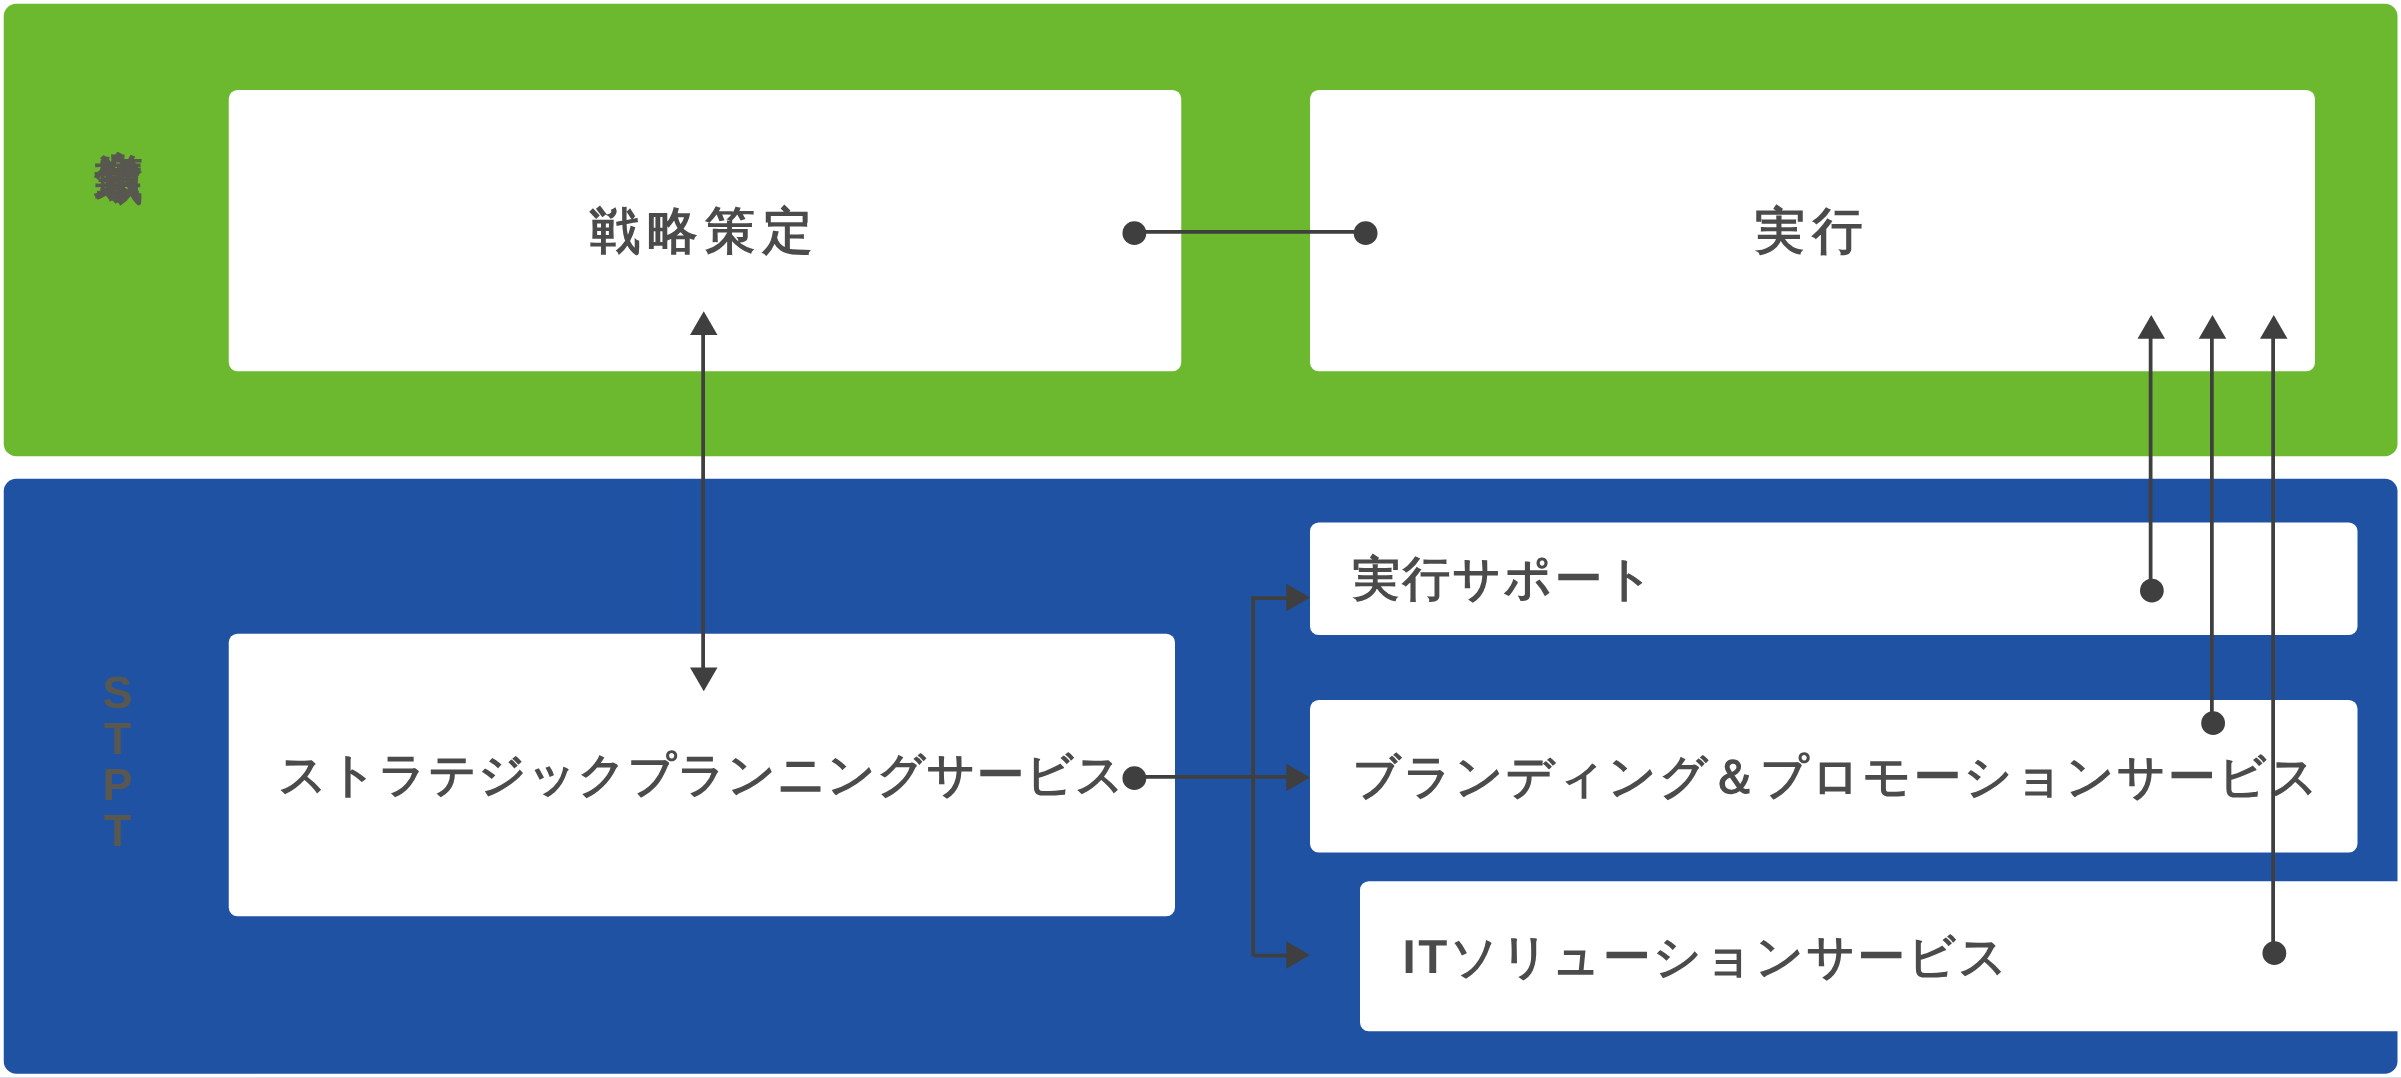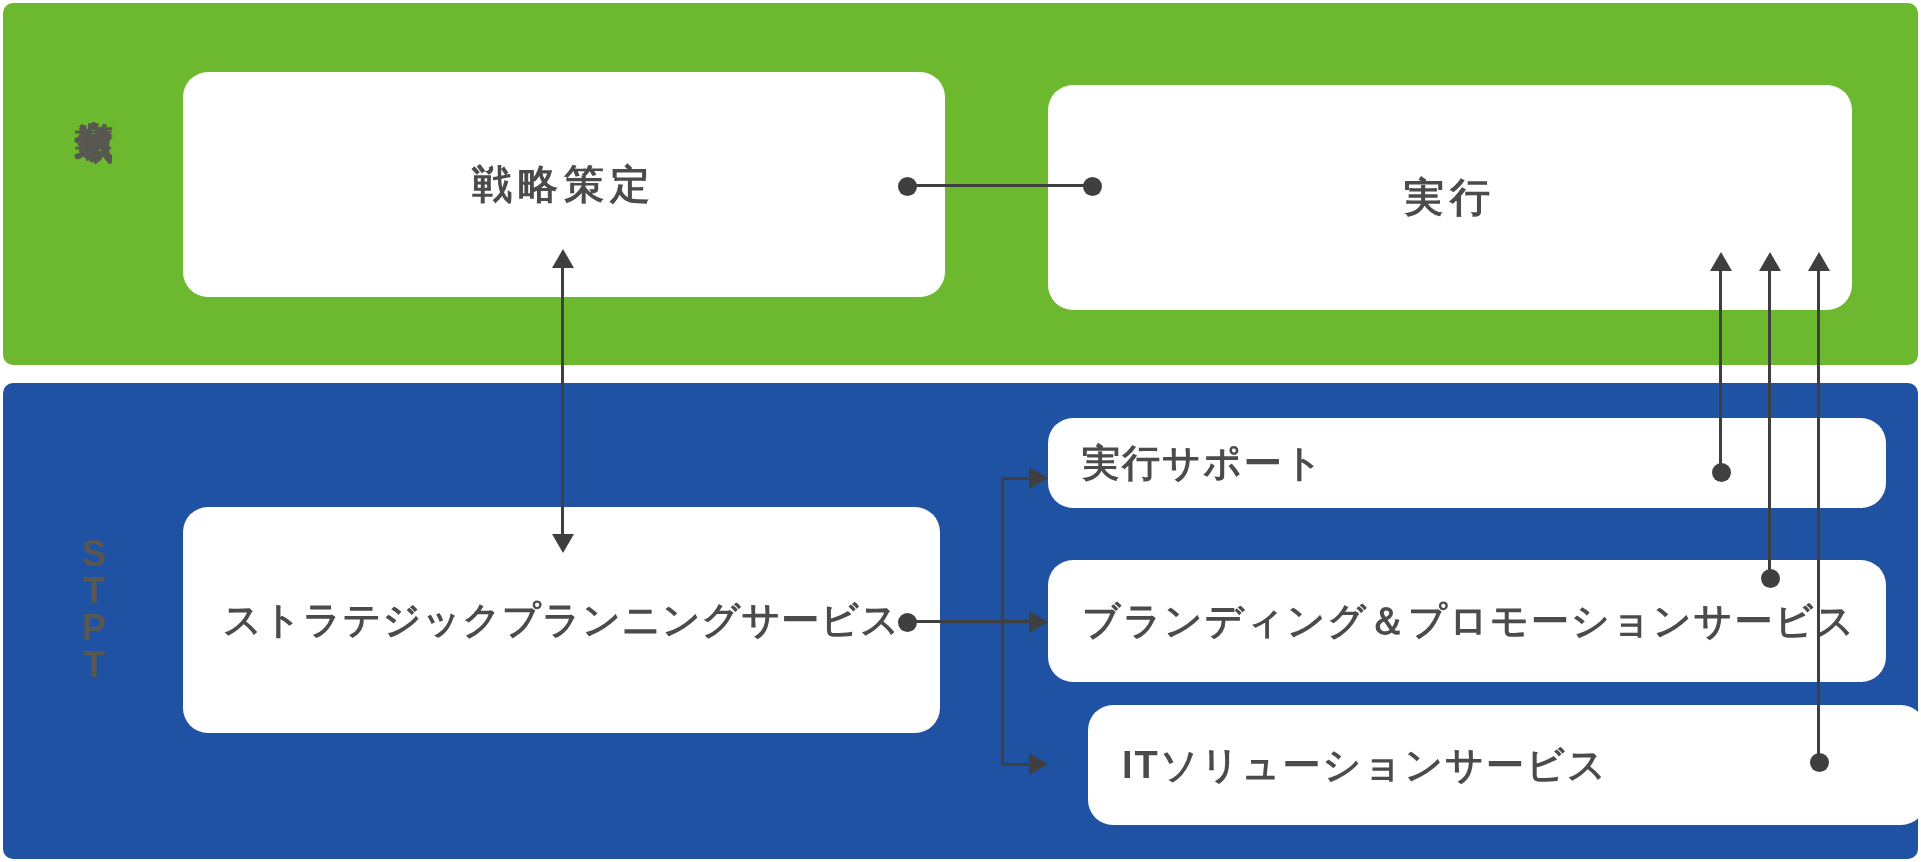--- a/index.html
+++ b/index.html
@@ -39,28 +39,28 @@
   .label-stpt{
     left:71px;top:535px;width:46px;
     font-size:36px;line-height:37px;
     text-align:center;letter-spacing:0;
   }
   .label-stpt span{display:block;}
   
   .box{
     position:absolute;z-index:3;
     background:var(--box_bg);
-    border-radius:25px;
+    border-radius:7px;
     display:flex;align-items:center;
     color:var(--box_text);
     font-weight:bold;
   }
   .box.center{justify-content:center;}
   .box-strategy{left:183px;top:72px;width:762px;height:225px;font-size:40px;letter-spacing:6px;}
-  .box-execution{left:1048px;top:72px;width:804px;height:225px;font-size:40px;letter-spacing:6px;margin-top:13px;}
+  .box-execution{left:1048px;top:72px;width:804px;height:225px;font-size:40px;letter-spacing:6px;}
   .box-strategic-planning{left:183px;top:507px;width:757px;height:226px;font-size:38px;letter-spacing:1px;text-align:center;}
   .box-execution-support{left:1048px;top:418px;width:804px;height:90px;font-size:38px;letter-spacing:2px;padding-left:34px;}
   .box-branding{left:1048px;top:560px;width:804px;height:122px;font-size:38px;letter-spacing:2px;padding-left:34px;text-align:right;}
   .box-it{left:1088px;top:705px;width:804px;height:120px;font-size:38px;letter-spacing:2px;padding-left:34px;}
   
   .hline,.vline,.dot,.arr{position:absolute;z-index:5;}
   .hline{height:3px;background:var(--line);}
   .vline{width:3px;background:var(--line);}
   .dot{width:19px;height:19px;border-radius:50%;background:var(--line);}
   .arr{width:0;height:0;}

